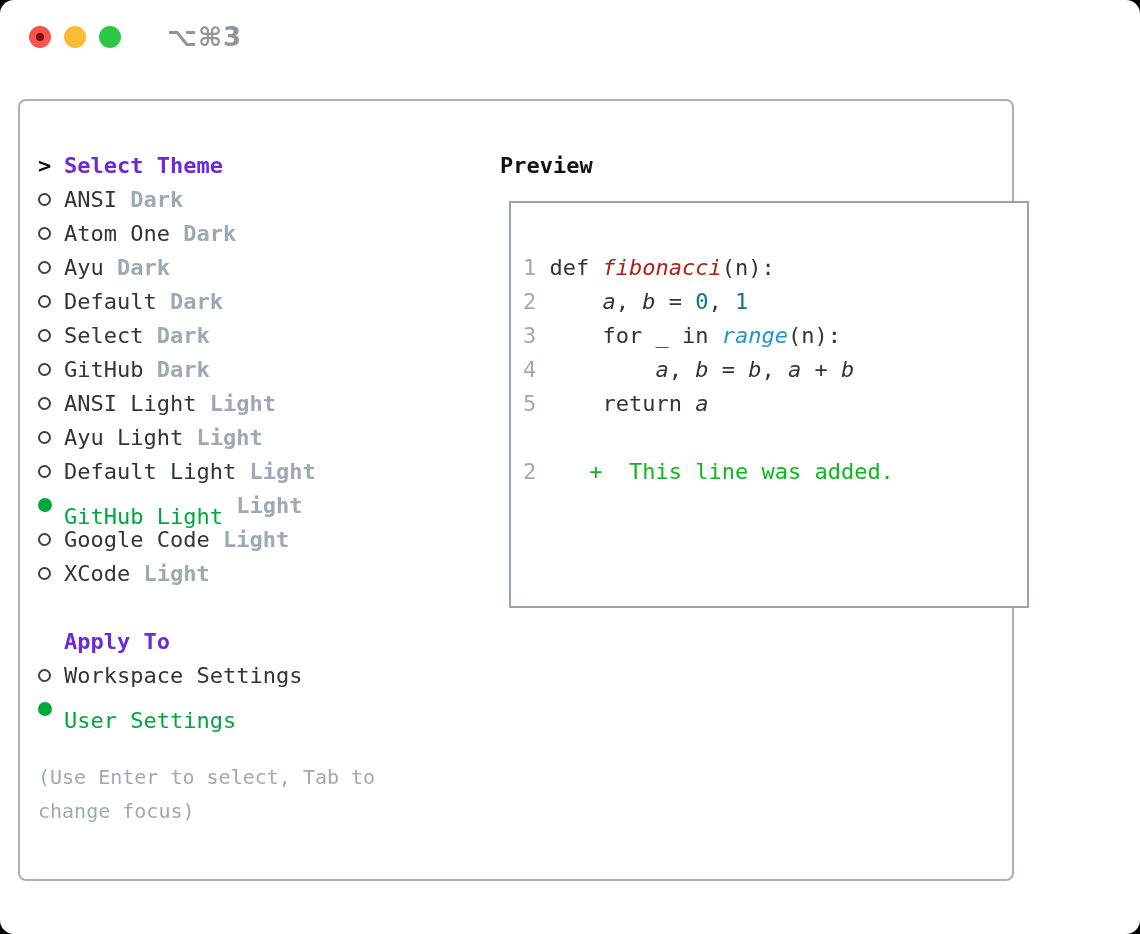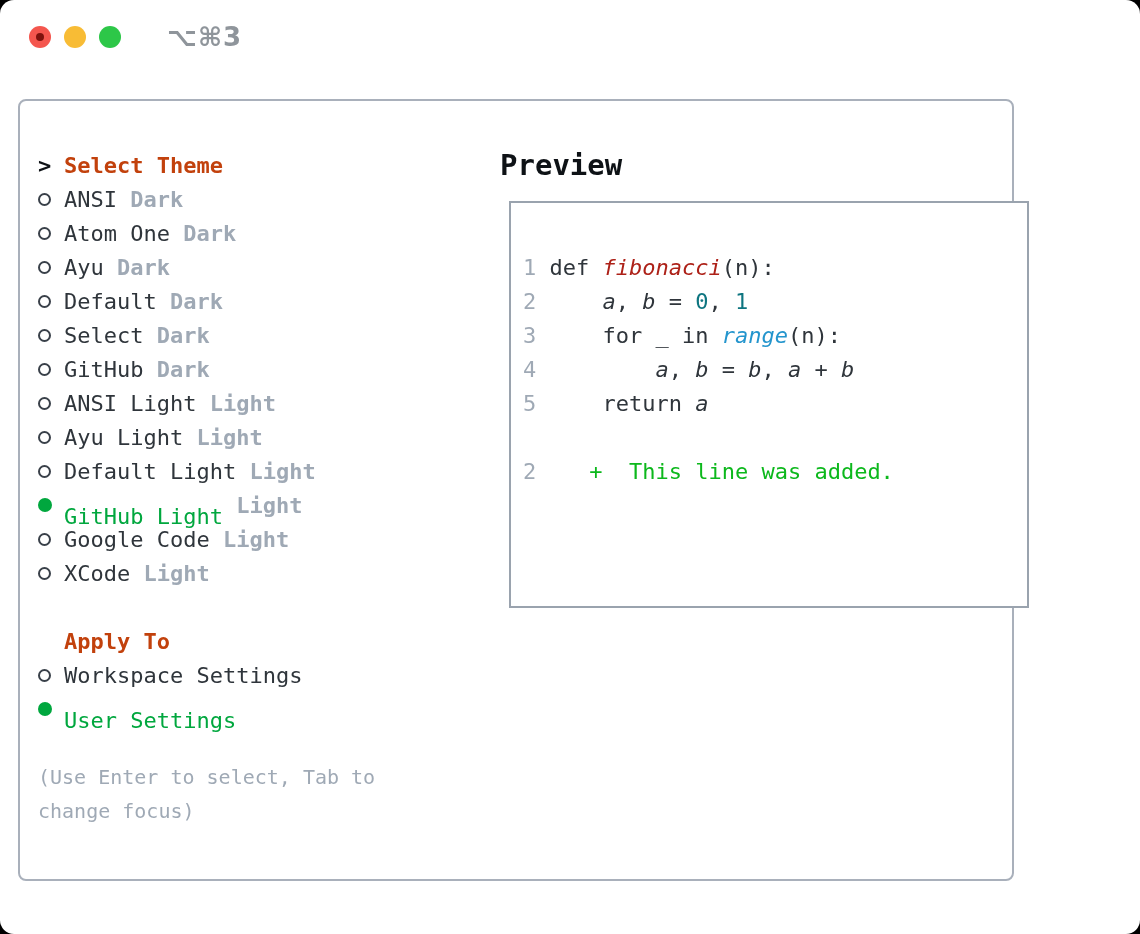--- a/index.html
+++ b/index.html
@@ -27,31 +27,31 @@
   .panel{
     position:absolute;left:18px;top:99px;width:996px;height:782px;
     border:2px solid var(--pborder,#a9b0bb);border-radius:8px;
     box-sizing:border-box;background:#fff;
   }
   
   .leftcol{position:absolute;left:38px;top:148px;font-size:22px;}
   .row{display:flex;align-items:center;height:34px;white-space:pre;}
   .mk{display:inline-flex;width:26px;align-items:center;flex:none;}
   .prompt{font-weight:700;color:#0e1216;}
-  .hdr{font-weight:700;color:#c2410c;}
+  .hdr{font-weight:700;color:#6d28d9;}
   .dot{width:13px;height:13px;border-radius:50%;border:2px solid #394049;box-sizing:border-box;}
   .dot.sel{width:14px;height:14px;border:none;background:var(--accent,#00a73e);}
   .nm{color:var(--dark,#2f353b);}
   .nm.sel{color:var(--accent,#00a73e);margin-top:22px;}
   .sfx{color:var(--muted,#9fa9b5);font-weight:bold;}
   .hint{position:absolute;left:38px;top:760px;font-size:20px;line-height:34px;
         color:var(--muted,#9fa9b5);white-space:pre;}
   
   .pvlabel{position:absolute;left:500px;top:148px;height:34px;display:flex;align-items:center;
-           font-size:29px;font-weight:700;color:#0e1216;}
+           font-size:22px;font-weight:700;color:#0e1216;}
   .pbox{position:absolute;left:509px;top:201px;width:520px;height:407px;
         border:2px solid var(--bborder,#9aa3ae);box-sizing:border-box;background:#fff;}
   .code{position:absolute;left:12px;top:48px;font-size:22px;line-height:34px;}
   .cl{white-space:pre;height:34px;}
   .ln{color:var(--muted,#9fa9b5);}
   .t{color:var(--dark,#333a40);}
   .fn{color:var(--fnred,#ad2118);font-style:italic;}
   .v{color:var(--dark,#333a40);font-style:italic;}
   .nu{color:var(--numteal,#0e7580);}
   .bi{color:var(--bltblue,#2495cd);font-style:italic;}

